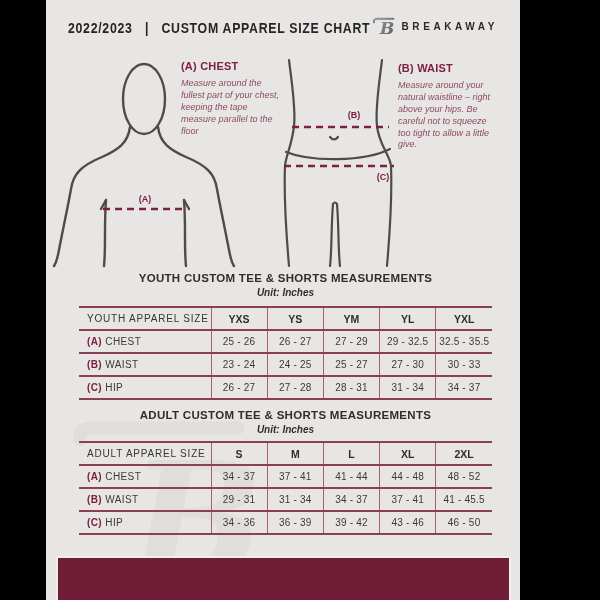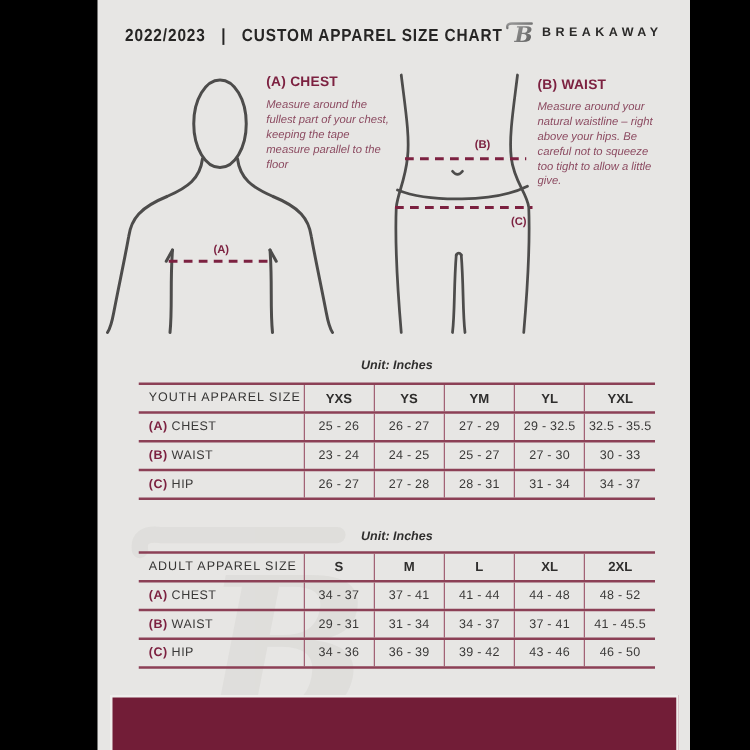--- a/index.html
+++ b/index.html
@@ -1,21 +1,21 @@
 <!DOCTYPE html>
 <html><head>
 <meta charset="utf-8">
 <style>
   html,body{margin:0;padding:0;}
   body{
     width:600px;height:600px;background:#000;position:relative;
     font-family:"Liberation Sans",sans-serif;overflow:hidden;
   }
   .doc{
-    position:absolute;left:78px;top:0;width:474px;height:600px;
+    position:absolute;left:46px;top:0;width:474px;height:600px;
     background:#e7e6e4;overflow:hidden;
   }
   
   .header-title{
     position:absolute;left:22px;top:20px;
     font-size:14px;font-weight:bold;color:#262524;letter-spacing:.8px;
     transform:scaleX(.88);transform-origin:left center;white-space:pre;
   }
   .brand{position:absolute;right:22px;top:14px;display:flex;align-items:center;gap:5px;}
   .brand-text{font-size:10px;font-weight:bold;letter-spacing:3.6px;color:#2b2a29;}
@@ -118,20 +118,21 @@
 
   <div class="chest-block">
     <p class="guide-h">(A) CHEST</p>
     <p class="guide-p">Measure around the fullest part of your chest, keeping the tape measure parallel to the floor</p>
   </div>
   <div class="waist-block">
     <p class="guide-h">(B) WAIST</p>
     <p class="guide-p">Measure around your natural waistline – right above your hips. Be careful not to squeeze too tight to allow a little give.</p>
   </div>
 
+  <div class="sec-title" style="top:272px">YOUTH CUSTOM TEE &amp; SHORTS MEASUREMENTS</div>
   <div class="unit-line" style="top:287px">Unit: Inches</div>
   <table class="size-table" style="top:306px">
     <colgroup>
         <col class="c0">
         <col class="cv">
         <col class="cv">
         <col class="cv">
         <col class="cv">
         <col class="cv">
       </colgroup>
@@ -164,20 +165,21 @@
       <td class="row-label"><span class="pfx">(C)</span> <span>HIP</span></td>
       <td class="val vline">26 - 27</td>
       <td class="val vline">27 - 28</td>
       <td class="val vline">28 - 31</td>
       <td class="val vline">31 - 34</td>
       <td class="val vline">34 - 37</td>
     </tr>
   </tbody>
     </table>
 
+  <div class="sec-title" style="top:409px">ADULT CUSTOM TEE &amp; SHORTS MEASUREMENTS</div>
   <div class="unit-line" style="top:424px">Unit: Inches</div>
   <table class="size-table" style="top:441px">
     <colgroup>
         <col class="c0">
         <col class="cv">
         <col class="cv">
         <col class="cv">
         <col class="cv">
         <col class="cv">
       </colgroup>

